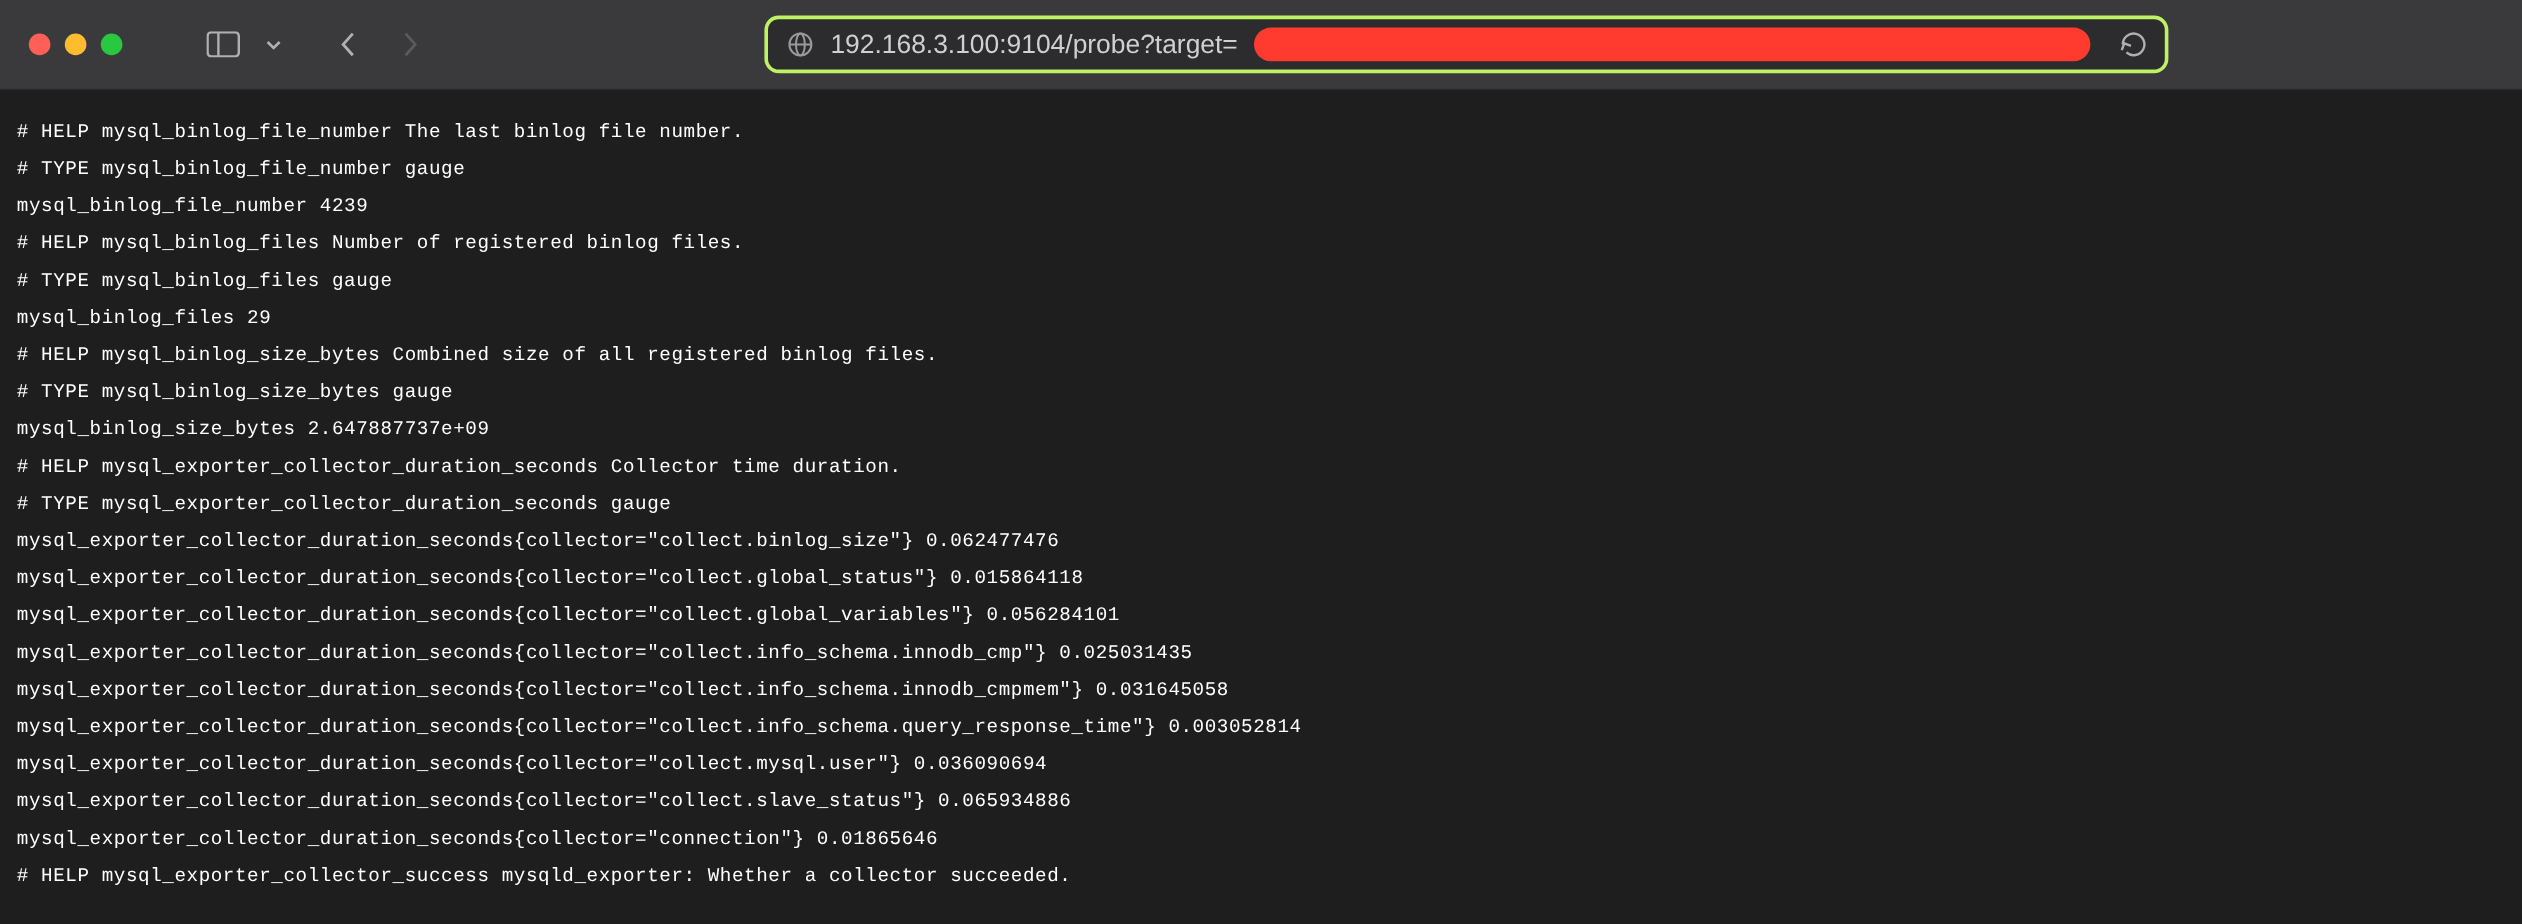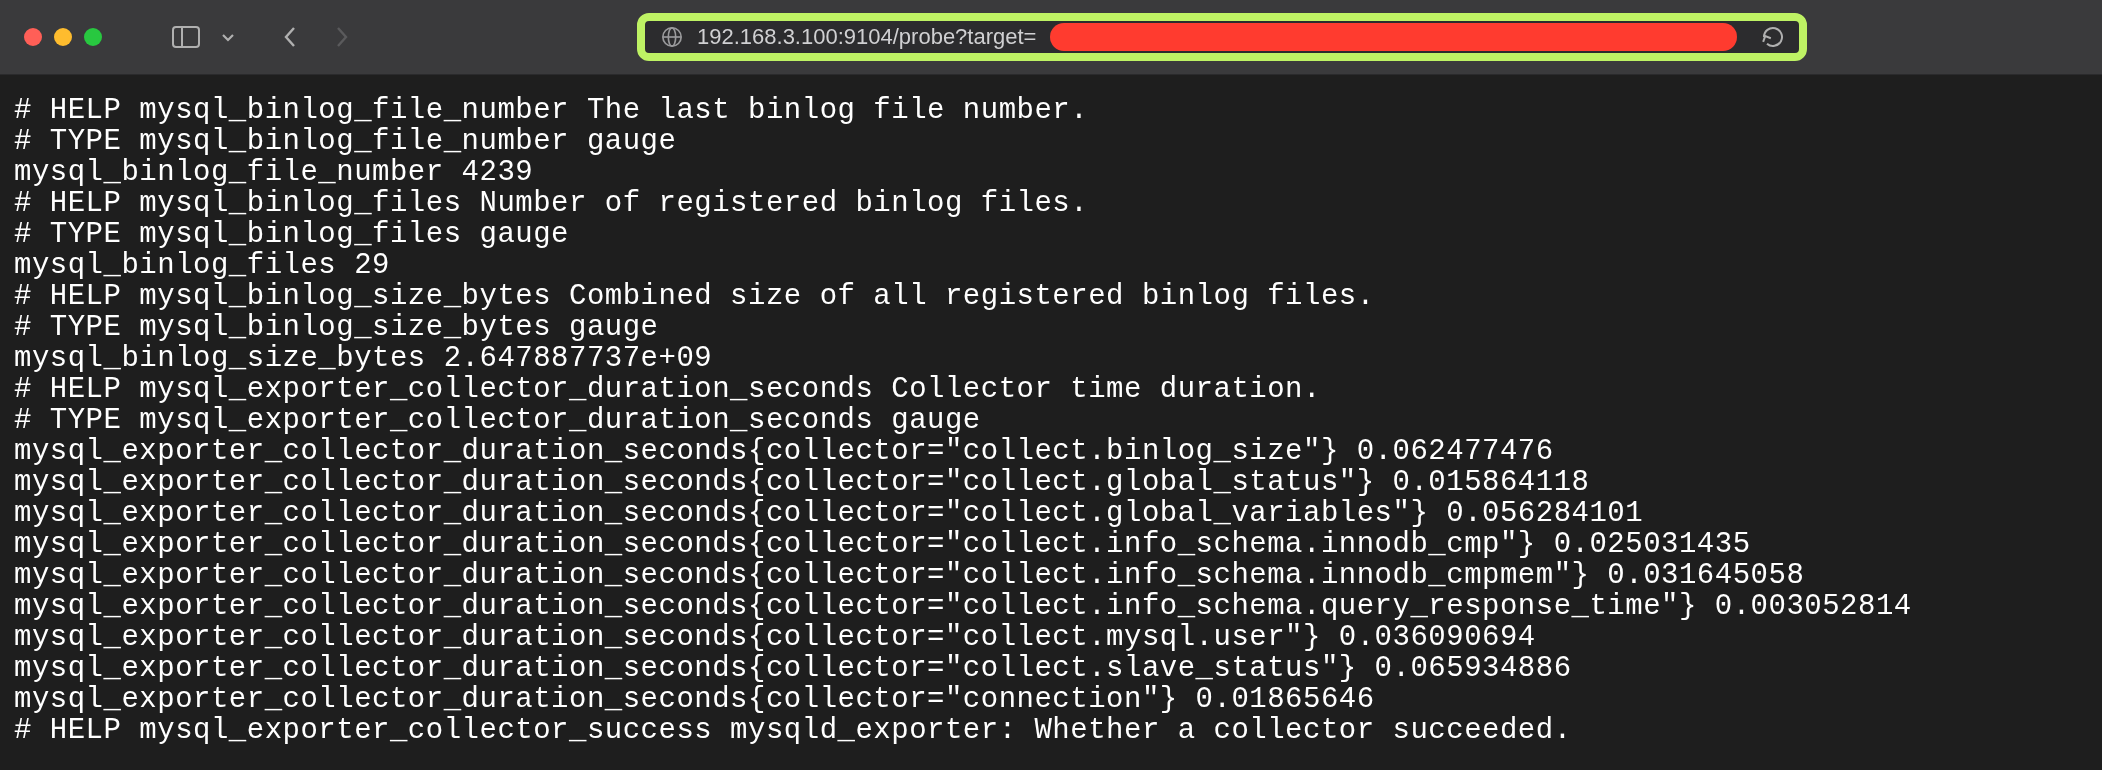--- a/index.html
+++ b/index.html
@@ -64,21 +64,21 @@
     align-items: center;
     justify-content: center;
     color: #b0b0b0;
   }
   .nav-arrow.disabled { color: #5a5a5c; }
   .spacer-flex { flex: 1; }
   .url-bar-wrap {
     width: 1170px;
     height: 48px;
     background: #2c2c2e;
-    border: 8px solid #bef264;
+    border: 3px solid #bef264;
     border-radius: 12px;
     display: flex;
     align-items: center;
     padding: 0 14px 0 16px;
     gap: 14px;
   }
   .globe-icon {
     width: 22px; height: 22px;
     color: #9a9a9c;
     flex-shrink: 0;
@@ -97,21 +97,21 @@
   }
   .reload-icon {
     width: 24px; height: 24px;
     color: #b0b0b0;
     flex-shrink: 0;
     margin-left: 10px;
   }
   .content {
     padding: 20px 14px 0 14px;
     font-family: "Menlo", "Consolas", "Courier New", monospace;
-    font-size: 29px;
+    font-size: 16px;
     line-height: 31px;
     color: #ffffff;
     white-space: pre;
     letter-spacing: 0.5px;
   }
 </style>
 </head>
 <body>
 
 <div class="toolbar">

